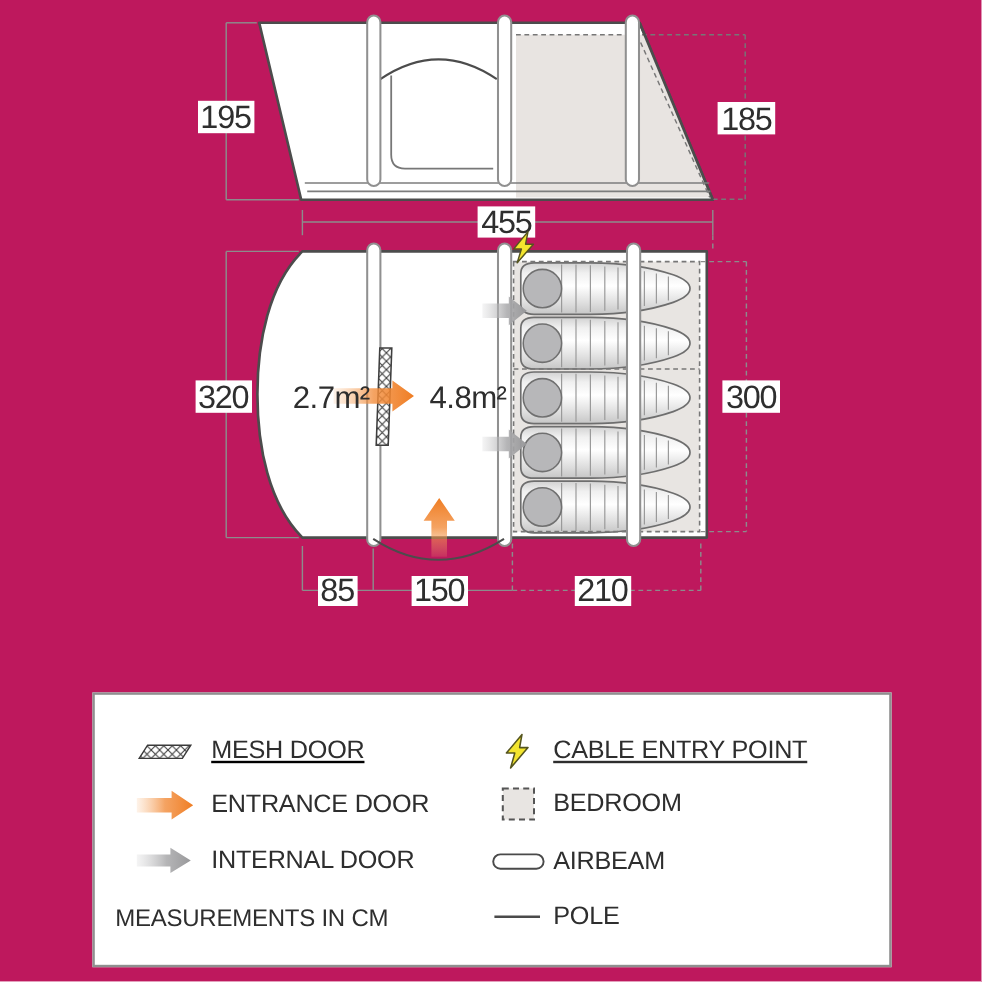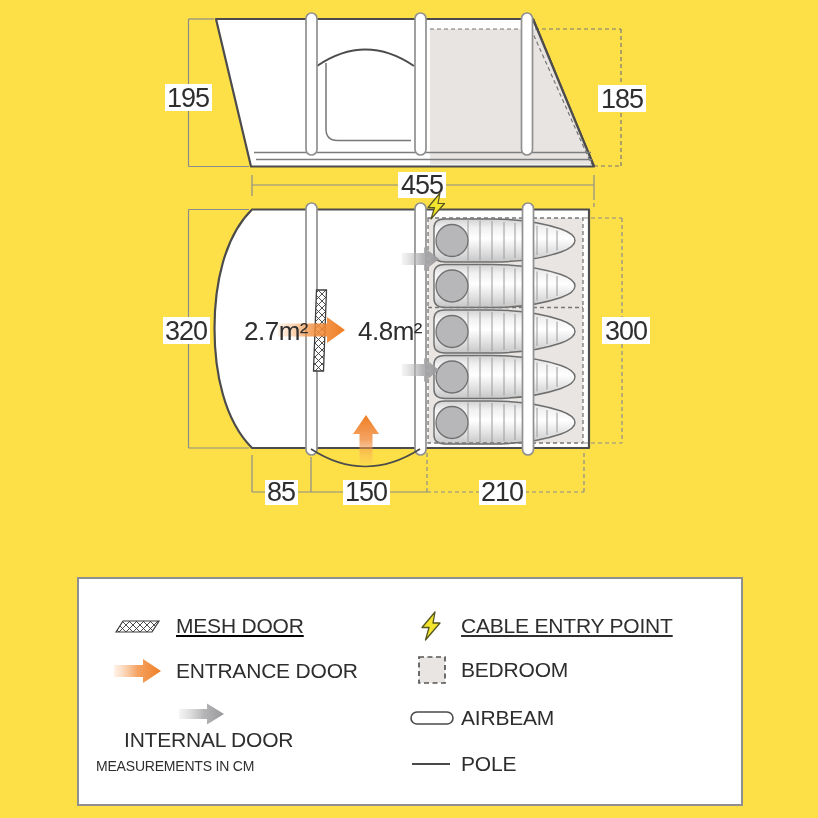--- a/index.html
+++ b/index.html
@@ -1,27 +1,27 @@
 <!DOCTYPE html>
 <html><head>
 <meta charset="utf-8">
 <style>
   html,body{margin:0;padding:0;background:#ffffff;}
-  #stage{position:relative;width:818px;height:818px;background:#fde047;overflow:hidden;
+  #stage{position:relative;width:818px;height:818px;background:#be185d;overflow:hidden;
          font-family:"Liberation Sans",sans-serif;}
   #plan-svg{position:absolute;left:0;top:0;}
   svg text{font-family:"Liberation Sans",sans-serif;fill:#2e2e2e;}
   .dim{font-size:27px;letter-spacing:-1px;}
   .area{font-size:26px;letter-spacing:-0.5px;}
   .legend{position:absolute;left:77px;top:577px;width:662px;height:225px;
           border:2px solid #8f8f8f;background:#ffffff;}
   .lrow{position:absolute;display:flex;align-items:center;height:34px;}
   .lrow .sw{display:flex;align-items:center;justify-content:center;}
   .llabel{font-size:21px;letter-spacing:-0.2px;color:#2e2e2e;white-space:nowrap;}
-  .lnote{font-size:14px;letter-spacing:-0.2px;color:#2e2e2e;white-space:nowrap;}
+  .lnote{font-size:20px;letter-spacing:-0.2px;color:#2e2e2e;white-space:nowrap;}
 </style>
 </head>
 <body>
 
 <div id="stage">
 
 <svg id="plan-svg" width="818" height="560" viewBox="0 0 818 560">
   <defs>
     <pattern id="mesh" width="7" height="7" patternUnits="userSpaceOnUse">
       <path d="M0,0 L7,7 M7,0 L0,7" stroke="#3a3a3a" stroke-width="0.9" fill="none"></path>
@@ -201,21 +201,21 @@
           <stop offset="0" stop-color="#F7AF70" stop-opacity="0.15"></stop>
           <stop offset="0.5" stop-color="#F28C3B" stop-opacity="0.8"></stop>
           <stop offset="1" stop-color="#EF7D23"></stop>
         </linearGradient>
             </defs>
         <path d="M2,8 L31,8 L31,2 L49,14 L31,26 L31,20 L2,20 Z" fill="url(#og2)"></path>
       </svg>
     </span>
     <span class="llabel" style="margin-left:12px;">ENTRANCE DOOR</span>
   </div>
-  <div class="lrow" style="left:33px;top:121px;flex-direction:column;">
+  <div class="lrow" style="left:33px;top:121px;">
     <span class="sw" style="width:52px;">
       <svg width="52" height="28" viewBox="0 0 52 28">
         <defs>
               <linearGradient id="gg2" x1="0" y1="0" x2="1" y2="0">
           <stop offset="0" stop-color="#c9c9cb" stop-opacity="0.2"></stop>
           <stop offset="0.55" stop-color="#a8a8aa" stop-opacity="0.85"></stop>
           <stop offset="1" stop-color="#98989A"></stop>
         </linearGradient>
             </defs>
         <path d="M2,9 L30,9 L30,3.5 L47,14 L30,24.5 L30,19 L2,19 Z" fill="url(#gg2)"></path>

